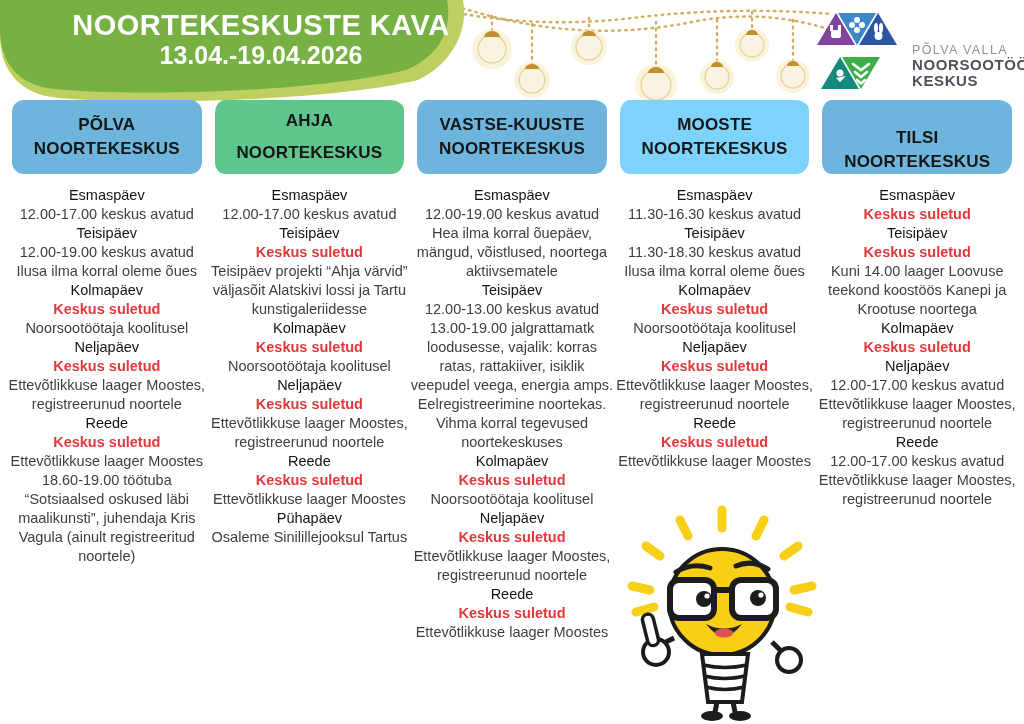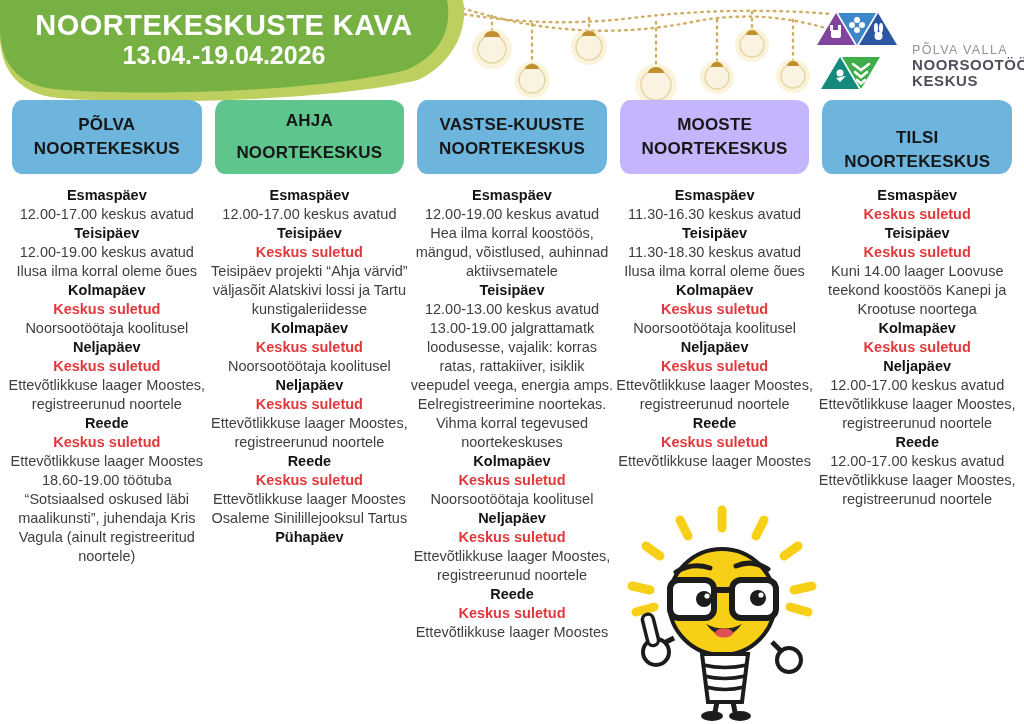--- a/index.html
+++ b/index.html
@@ -5,21 +5,21 @@
   html,body{margin:0;padding:0;}
   body{
     width:1024px;height:724px;position:relative;overflow:hidden;
     background:#ffffff;
     font-family:"Liberation Sans","DejaVu Sans",sans-serif;
   }
   
   .banner-wrap{position:absolute;left:0;top:0;width:470px;height:104px;}
   .banner-light{fill:var(--banner-light-green);}
   .banner-dark{fill:var(--banner-green);}
-  .banner-text{position:absolute;left:8px;top:8px;width:432px;text-align:center;color:#ffffff;}
+  .banner-text{position:absolute;left:0;top:8px;width:432px;text-align:center;color:#ffffff;padding-left:45px;}
   .banner-title{font-size:29px;font-weight:bold;letter-spacing:0.5px;line-height:34px;}
   .banner-date{font-size:25px;font-weight:bold;line-height:26px;}
   
   .lights{position:absolute;left:432px;top:0;width:402px;height:118px;}
   .string{fill:none;stroke:#cfae62;stroke-width:2.4;stroke-dasharray:1.6 5;stroke-linecap:round;}
   .bulb-glow{fill:#f7e9c0;opacity:.55;}
   .bulb-glass{fill:#faf3e2;stroke:#e6d6a4;stroke-width:1.5;}
   .bulb-cap{fill:#c0902e;}
   
   .logo{position:absolute;left:816px;top:8px;width:200px;height:94px;}
@@ -35,21 +35,21 @@
   }
   .col{position:relative;}
   .col-box{
     height:74px;border-radius:10px 14px 12px 10px/13px 10px 15px 11px;
     display:flex;flex-direction:column;align-items:center;justify-content:center;
     color:#161616;font-weight:bold;font-size:17px;line-height:24px;
     letter-spacing:0.2px;text-align:center;
   }
   .col-body{margin:12px -7px 0 -7px;text-align:center;font-size:14.5px;line-height:19px;}
   .line.text{color:var(--body-text);}
-  .line.day{color:var(--day-black);font-weight:bold;}
+  .line.day{color:var(--day-black);font-weight:normal;}
   .line.closed{color:var(--closed-red);font-weight:bold;}
   
   .mascot{position:absolute;left:622px;top:502px;width:202px;height:222px;}
   .ray{stroke:var(--mascot-yellow);stroke-width:9;stroke-linecap:round;}
   .bulb-body{fill:var(--mascot-yellow);stroke:#1c1c1c;stroke-width:4;}
   .ink{stroke:#1c1c1c;fill:none;}
   .white{fill:#ffffff;stroke:#1c1c1c;}
 </style>
 </head>
 <body>
@@ -131,21 +131,21 @@
   </svg>
   <div class="logo-text">
     <div class="logo-l1">PÕLVA VALLA</div>
     <div class="logo-l2">NOORSOOTÖÖ</div>
     <div class="logo-l3">KESKUS</div>
   </div>
 </div>
 
 <div class="columns">
   <div class="col">
-    <div class="col-box" style="background: rgb(110, 181, 222);">
+    <div class="col-box" style="background: rgb(110, 181, 222); border-radius: 12px;">
       <span>PÕLVA</span>
       <span>NOORTEKESKUS</span>
     </div>
     <div class="col-body">
         <div class="line day">Esmaspäev</div>
         <div class="line text">12.00-17.00 keskus avatud</div>
         <div class="line day">Teisipäev</div>
         <div class="line text">12.00-19.00 keskus avatud</div>
         <div class="line text">Ilusa ilma korral oleme õues</div>
         <div class="line day">Kolmapäev</div>
@@ -173,49 +173,49 @@
         <div class="line text">Teisipäev projekti “Ahja värvid” väljasõit Alatskivi lossi ja Tartu kunstigaleriidesse</div>
         <div class="line day">Kolmapäev</div>
         <div class="line closed">Keskus suletud</div>
         <div class="line text">Noorsootöötaja koolitusel</div>
         <div class="line day">Neljapäev</div>
         <div class="line closed">Keskus suletud</div>
         <div class="line text">Ettevõtlikkuse laager Moostes, registreerunud noortele</div>
         <div class="line day">Reede</div>
         <div class="line closed">Keskus suletud</div>
         <div class="line text">Ettevõtlikkuse laager Moostes</div>
+        <div class="line day">Pühapäev</div>
         <div class="line text">Osaleme Sinilillejooksul Tartus</div>
-        <div class="line day">Pühapäev</div>
       </div>
   </div>
   <div class="col">
     <div class="col-box" style="background: rgb(110, 181, 222);">
       <span>VASTSE-KUUSTE</span>
       <span>NOORTEKESKUS</span>
     </div>
     <div class="col-body">
         <div class="line day">Esmaspäev</div>
         <div class="line text">12.00-19.00 keskus avatud</div>
-        <div class="line text">Hea ilma korral koostöös, mängud, võistlused, auhinnad aktiivsematele</div>
+        <div class="line text">Hea ilma korral õuepäev, mängud, võistlused, noortega aktiivsematele</div>
         <div class="line day">Teisipäev</div>
         <div class="line text">12.00-13.00 keskus avatud</div>
         <div class="line text">13.00-19.00 jalgrattamatk loodusesse, vajalik: korras ratas, rattakiiver, isiklik veepudel veega, energia amps. Eelregistreerimine noortekas. Vihma korral tegevused noortekeskuses</div>
         <div class="line day">Kolmapäev</div>
         <div class="line closed">Keskus suletud</div>
         <div class="line text">Noorsootöötaja koolitusel</div>
         <div class="line day">Neljapäev</div>
         <div class="line closed">Keskus suletud</div>
         <div class="line text">Ettevõtlikkuse laager Moostes, registreerunud noortele</div>
         <div class="line day">Reede</div>
         <div class="line closed">Keskus suletud</div>
         <div class="line text">Ettevõtlikkuse laager Moostes</div>
       </div>
   </div>
   <div class="col">
-    <div class="col-box" style="background: #c4b5fd; text-align: center;">
+    <div class="col-box" style="background: #7dd3fc; text-align: center;">
       <span>MOOSTE</span>
       <span>NOORTEKESKUS</span>
     </div>
     <div class="col-body">
         <div class="line day">Esmaspäev</div>
         <div class="line text">11.30-16.30 keskus avatud</div>
         <div class="line day">Teisipäev</div>
         <div class="line text">11.30-18.30 keskus avatud</div>
         <div class="line text">Ilusa ilma korral oleme õues</div>
         <div class="line day">Kolmapäev</div>

